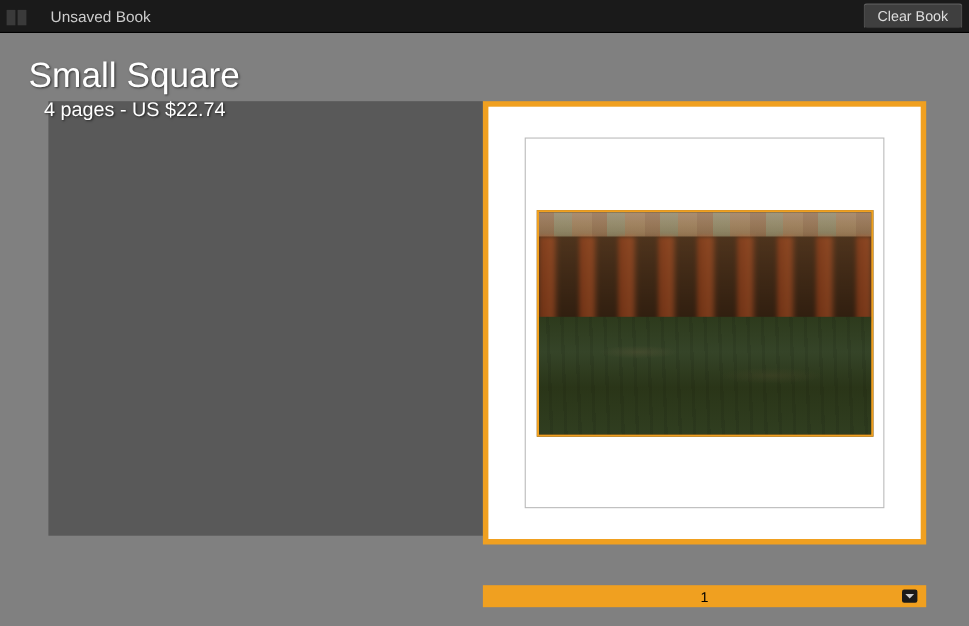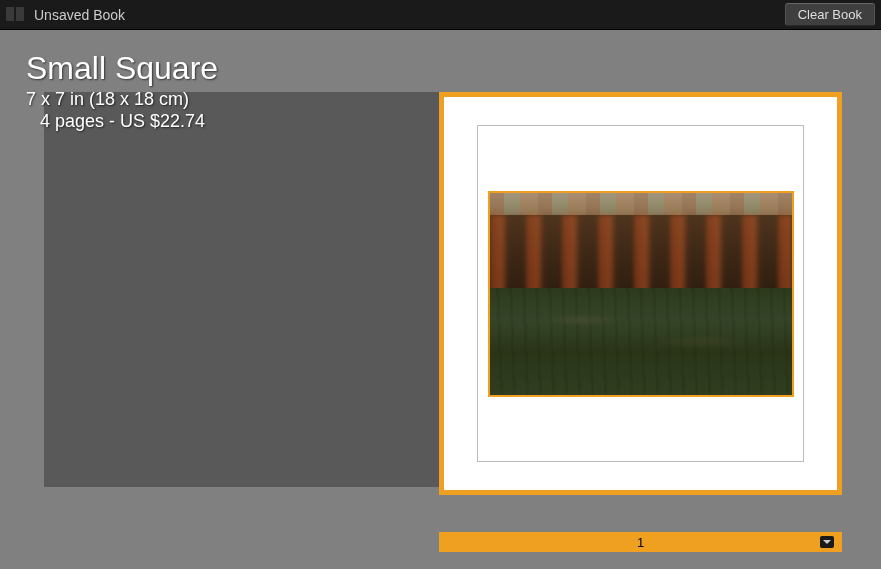--- a/index.html
+++ b/index.html
@@ -20,22 +20,22 @@
       height: 30px;
       background: #1a1a1a;
       border-bottom: 1px solid #000;
       display: flex;
       align-items: center;
       justify-content: space-between;
       padding: 0 6px;
     }
     .top-bar-left {
       display: flex;
-      align-items: flex-start;
-      gap: 10px;
+      align-items: flex-end;
+      gap: 22px;
     }
     .view-toggle {
       display: flex;
       gap: 2px;
     }
     .view-toggle-block {
       width: 8px;
       height: 14px;
       background: #3a3a3a;
     }
@@ -239,21 +239,20 @@
     <button class="top-bar-btn">Clear Book</button>
   </div>
 </div>
 
 <div class="content-area">
 
   <div class="back-cover"></div>
 
   <div class="book-info">
     <div class="book-title">Small Square</div>
-    <div class="book-dimensions">7 x 7 in (18 x 18 cm)</div>
     <div class="book-price">4 pages - US $22.74</div>
   </div>
 
   <div class="front-cover-wrapper">
     <div class="front-cover-selection">
       <div class="front-cover-page">
         <div class="front-cover-inner-border">
           <div class="photo-frame">
             <div class="photo-content">
               <div class="sky-band"></div>

